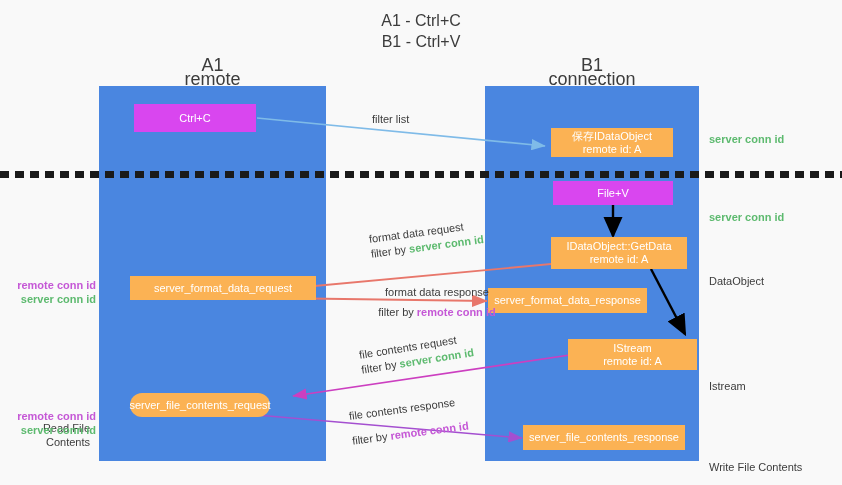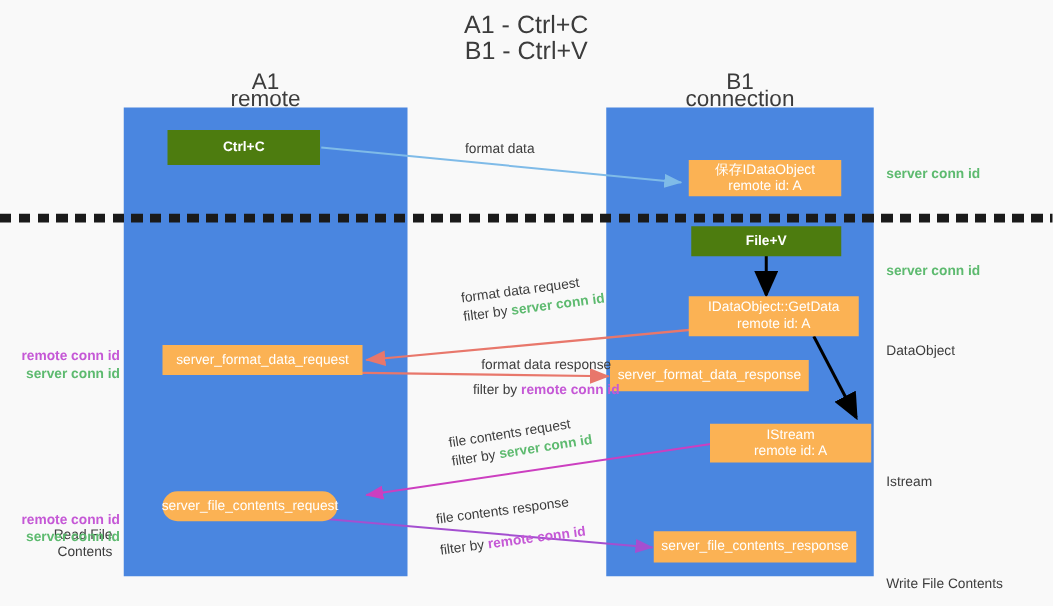--- a/index.html
+++ b/index.html
@@ -11,42 +11,42 @@
     position:relative;
     overflow:hidden;
   }
   #canvas{position:absolute;left:0;top:0;width:842px;height:485px;}
   .abs{position:absolute;}
 
   
   .title{
     left:0;top:10px;width:842px;
     text-align:center;
-    font-size:20px;line-height:21px;
+    font-size:16px;line-height:21px;
     color:#3c3c3c;
     white-space:pre-line;
   }
 
   
   .lane-head{
     text-align:center;font-size:18px;line-height:14px;color:#3c3c3c;
     white-space:pre-line;
   }
 
   
   .box{
     box-sizing:border-box;
     display:flex;align-items:center;justify-content:center;
     flex-direction:column;
     text-align:center;
     color:#ffffff;
     font-size:11px;
     line-height:13px;
   }
-  .box.green{background:#4d7c0f;font-weight:bold;}
+  .box.green{background:#d946ef;}
   .box.orange{background:#fbb254;}
 
   
   .ann{font-size:11px;line-height:14px;}
   .ann.green{color:#5dba6f;font-weight:bold;}
   .ann.purple{color:#c558d6;font-weight:bold;}
   .ann.grey{color:#3c3c3c;margin-top:29px;}
 
   .stack{display:flex;flex-direction:column;}
 
@@ -122,21 +122,21 @@
 remote id: A</div>
 
 <div class="abs box green" style="left:553px;top:181px;width:120px;height:24px;">File+V</div>
 
 <div class="abs box orange" style="left:551px;top:237px;width:136px;height:32px;white-space:pre-line;">IDataObject::GetData
 remote id: A</div>
 
 <div class="abs box orange" style="left:568px;top:339px;width:129px;height:31px;white-space:pre-line;">IStream
 remote id: A</div>
 
-<div class="abs box orange" style="left:130px;top:276px;width:160px;height:24px;">server_format_data_request</div>
+<div class="abs box orange" style="left:130px;top:276px;width:186px;height:24px;">server_format_data_request</div>
 
 <div class="abs box orange" style="left:488px;top:288px;width:159px;height:25px;">server_format_data_response</div>
 
 <div class="abs box orange" style="left:130px;top:393px;width:140px;height:24px;border-radius:12px;">server_file_contents_request</div>
 
 <div class="abs box orange" style="left:523px;top:425px;width:162px;height:25px;">server_file_contents_response</div>
 
 <div class="abs ann green" style="left:709px;top:132px;">server conn id</div>
 
 <div class="abs ann green" style="left:709px;top:210px;">server conn id</div>
@@ -152,21 +152,21 @@
   <span class="ann green">server conn id</span>
 </div>
 
 <div class="abs ann grey" style="left:2px;top:392px;width:88px;text-align:right;">Read File Contents</div>
 
 <div class="abs stack" style="left:8px;top:409px;width:88px;text-align:right;">
   <span class="ann purple">remote conn id</span>
   <span class="ann green">server conn id</span>
 </div>
 
-<div class="abs elabel" style="left:372px;top:112px;">format data</div>
+<div class="abs elabel" style="left:372px;top:112px;">filter list</div>
 
 <div class="abs elabel rot-n7" style="left:368px;top:232px;">
   <div>format data request</div>
   <div>
     <span>filter by </span><span class="g">server conn id</span>
   </div>
 </div>
 
 <div class="abs elabel" style="left:337px;top:285px;text-align:center;width:200px;">
   <div>format data response</div>

